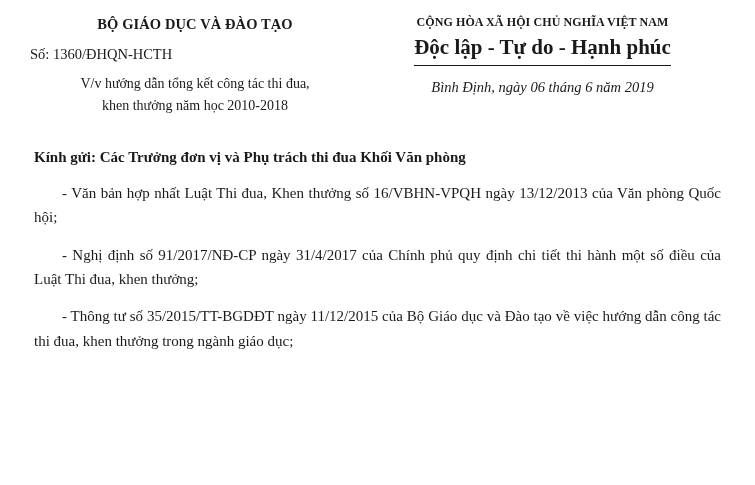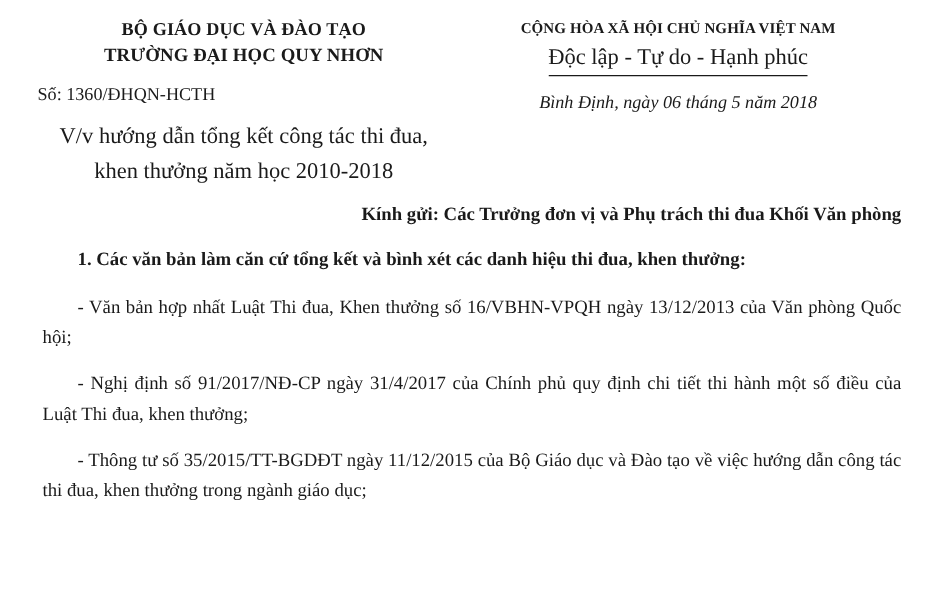--- a/index.html
+++ b/index.html
@@ -46,61 +46,61 @@
   .org-line.big {
     font-size: 15px;
   }
   .nation-line {
     font-size: 12px;
     font-weight: bold;
     line-height: 1.45;
     letter-spacing: 0.1px;
   }
   .motto {
-    font-size: 18px;
-    font-weight: normal;
+    font-size: 21px;
+    font-weight: bold;
     line-height: 1.5;
     margin-top: 1px;
     display: inline-block;
     border-bottom: 1.3px solid #1a1a1a;
     padding-bottom: 1px;
   }
   .doc-number {
     font-size: 14.5px;
     margin-top: 9px;
     text-align: left;
     line-height: 1.4;
   }
   .place-date {
     font-size: 14.5px;
     font-style: italic;
     margin-top: 11px;
     text-align: center;
     line-height: 1.4;
   }
   .subject {
-    font-size: 18px;
+    font-size: 14px;
     text-align: center;
     line-height: 1.55;
     margin-top: 9px;
   }
   .subject div {
     white-space: nowrap;
   }
 
   
   .body {
     padding: 0 34px 0 34px;
     box-sizing: border-box;
   }
   .recipient {
     font-size: 15px;
     font-weight: bold;
-    text-align: right;
-    margin-top: 10px;
+    text-align: left;
+    margin-top: 29px;
     line-height: 1.5;
   }
   p.para {
     font-size: 15px;
     line-height: 1.62;
     margin: 0;
     padding-top: 13px;
     text-align: justify;
     text-indent: 28px;
   }
@@ -112,39 +112,37 @@
   }
 </style>
 </head>
 <body>
 
 <div class="page">
 
   <div class="header">
     <div class="header-left">
       <div class="org-line">BỘ GIÁO DỤC VÀ ĐÀO TẠO</div>
-      <div class="org-line big">TRƯỜNG ĐẠI HỌC QUY NHƠN</div>
       <div class="doc-number">Số: 1360/ĐHQN-HCTH</div>
       <div class="subject">
         <div>V/v hướng dẫn tổng kết công tác thi đua,</div>
         <div>khen thưởng năm học 2010-2018</div>
       </div>
     </div>
     <div class="header-right">
       <div class="nation-line">CỘNG HÒA XÃ HỘI CHỦ NGHĨA VIỆT NAM</div>
       <div><span class="motto">Độc lập - Tự do - Hạnh phúc</span></div>
-      <div class="place-date">Bình Định, ngày 06 tháng 5 năm 2018</div>
+      <div class="place-date">Bình Định, ngày 06 tháng 6 năm 2019</div>
     </div>
   </div>
 
   <div class="body">
     <div class="recipient">Kính gửi: Các Trưởng đơn vị và Phụ trách thi đua Khối Văn phòng</div>
 
 
-    <p class="para bold">1. Các văn bản làm căn cứ tổng kết và bình xét các danh hiệu thi đua, khen thưởng:</p>
 
     <p class="para bullet">- Văn bản hợp nhất Luật Thi đua, Khen thưởng số 16/VBHN-VPQH ngày 13/12/2013 của Văn phòng Quốc hội;</p>
 
     <p class="para bullet">- Nghị định số 91/2017/NĐ-CP ngày 31/4/2017 của Chính phủ quy định chi tiết thi hành một số điều của Luật Thi đua, khen thưởng;</p>
 
     <p class="para bullet">- Thông tư số 35/2015/TT-BGDĐT ngày 11/12/2015 của Bộ Giáo dục và Đào tạo về việc hướng dẫn công tác thi đua, khen thưởng trong ngành giáo dục;</p>
   </div>
 
 </div>
 

